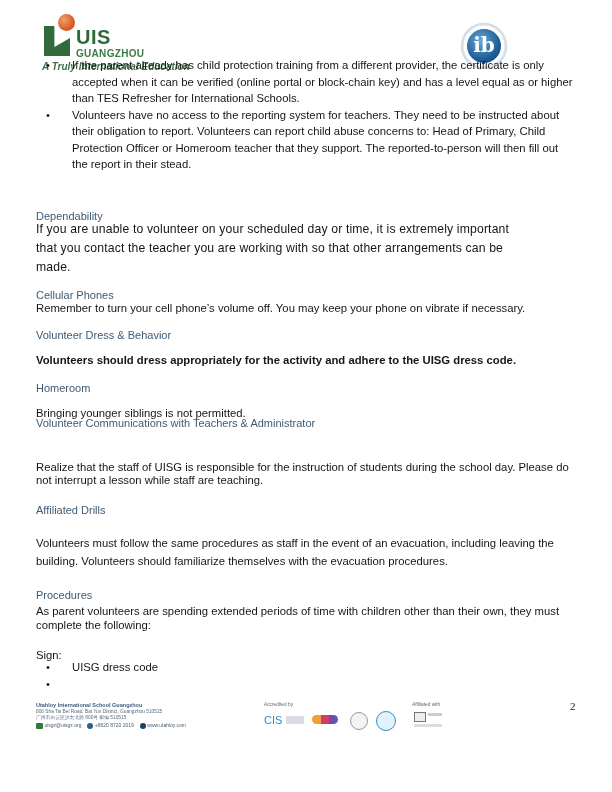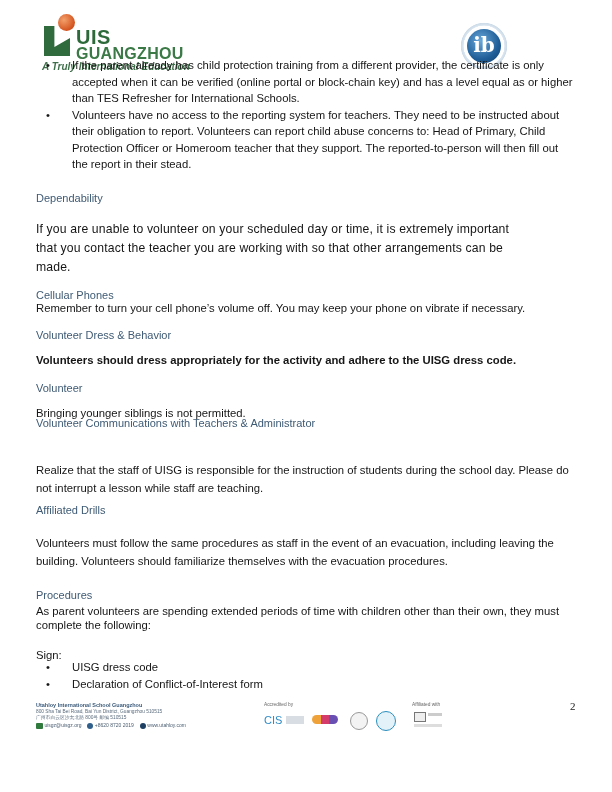--- a/index.html
+++ b/index.html
@@ -7,21 +7,21 @@
          font-family:"Liberation Sans", sans-serif; color:#111; }
   .abs { position:absolute; }
 
   
   .logo { left:44px; top:14px; width:120px; height:60px; }
   .logo-mark { position:absolute; left:0; top:12px; width:26px; height:30px; background:#2f6b3c;
                clip-path: polygon(0 0, 40% 0, 40% 70%, 100% 40%, 100% 100%, 0 100%); }
   .logo-ball { position:absolute; left:14px; top:0px; width:17px; height:17px; border-radius:50%;
                background: radial-gradient(circle at 35% 35%, #f3a06a, #d4531f 70%, #b8421a); }
   .logo-uis { position:absolute; left:32px; top:13px; font-weight:bold; font-size:20px; color:#2d6a3a; letter-spacing:0.5px; line-height:20px; }
-  .logo-gz { position:absolute; left:32px; top:34px; font-weight:bold; font-size:16px; color:#3b7a46; letter-spacing:0.3px; line-height:11px; }
+  .logo-gz { position:absolute; left:32px; top:34px; font-weight:bold; font-size:10px; color:#3b7a46; letter-spacing:0.3px; line-height:11px; }
   .logo-tag { position:absolute; left:-2px; top:47px; font-style:italic; font-weight:bold; font-size:10px; color:#3f6f4a; white-space:nowrap; }
 
   .ib-logo { left:458px; top:20px; width:52px; height:52px; border-radius:50%;
              background: radial-gradient(circle at 50% 50%, #ffffff 55%, #dbe7f1 56%, #cddbe8 62%, #ffffff 64%); }
   .ib-inner { position:absolute; left:9px; top:9px; width:34px; height:34px; border-radius:50%;
               background: radial-gradient(circle at 40% 35%, #6aa8d9, #1f5e98 60%, #123d6b); }
   .ib-text { position:absolute; left:0; top:4px; width:34px; text-align:center; color:#fff; font-weight:bold; font-family:"DejaVu Serif", serif; font-size:20px; }
 
   
   .txt { font-size:11.3px; line-height:16.5px; color:#161616; }
@@ -64,49 +64,48 @@
   <div class="bi">
     <span class="dot">•</span>
     <span>If the parent already has child protection training from a different provider, the certificate is only accepted when it can be verified (online portal or block-chain key) and has a level equal as or higher than TES Refresher for International Schools.</span>
   </div>
   <div class="bi">
     <span class="dot">•</span>
     <span>Volunteers have no access to the reporting system for teachers. They need to be instructed about their obligation to report. Volunteers can report child abuse concerns to: Head of Primary, Child Protection Officer or Homeroom teacher that they support. The reported-to-person will then fill out the report in their stead.</span>
   </div>
 </div>
 
-<div class="abs h" style="left:36px; top:191px;">Dependability</div>
+<div class="abs h" style="left:36px; top:209px;">Dependability</div>
 <div class="abs dep" style="left:36px; top:220px; width:480px;">If you are unable to volunteer on your scheduled day or time, it is extremely important that you contact the teacher you are working with so that other arrangements can be made.</div>
 
 <div class="abs h" style="left:36px; top:288px;text-align:center;">Cellular Phones</div>
 <div class="abs txt" style="left:36px; top:300px; width:560px;">Remember to turn your cell phone’s volume off. You may keep your phone on vibrate if necessary.</div>
 
 <div class="abs h" style="left:36px; top:328px;">Volunteer Dress &amp; Behavior</div>
 <div class="abs txt" style="left:36px; top:352px; width:560px;font-weight:bold;">Volunteers should dress appropriately for the activity and adhere to the UISG dress code.</div>
 
-<div class="abs h" style="left:36px; top:381px;">Volunteer</div>
+<div class="abs h" style="left:36px; top:381px;">Homeroom</div>
 <div class="abs txt" style="left:36px; top:405px; width:560px;">Bringing younger siblings is not permitted.</div>
 
 <div class="abs h" style="left:36px; top:416px;">Volunteer Communications with Teachers &amp; Administrator</div>
-<div class="abs txt" style="left:36px; top:461px; width:550px; line-height:18px;">Realize that the staff of UISG is responsible for the instruction of students during the school day.  Please do not interrupt a lesson while staff are teaching.</div>
+<div class="abs txt" style="left:36px; top:461px; width:550px; line-height:13px;">Realize that the staff of UISG is responsible for the instruction of students during the school day.  Please do not interrupt a lesson while staff are teaching.</div>
 
 <div class="abs h" style="left:36px; top:503px;">Affiliated Drills</div>
 <div class="abs txt" style="left:36px; top:534px; width:550px; line-height:18px;">Volunteers must follow the same procedures as staff in the event of an evacuation, including leaving the building. Volunteers should familiarize themselves with the evacuation procedures.</div>
 
 <div class="abs h" style="left:36px; top:588px;">Procedures</div>
 <div class="abs txt" style="left:36px; top:604px; width:550px; line-height:14px;">As parent volunteers are spending extended periods of time with children other than their own, they must complete the following:</div>
 <div class="abs txt" style="left:36px; top:647px;">Sign:</div>
 <div class="abs bullet-list txt" style="top:659px; line-height:17px;">
   <div class="bi">
     <span class="dot">•</span>
     <span>UISG dress code</span>
   </div>
   <div class="bi">
     <span class="dot">•</span>
-    <span>Declaration of Conflict-of-Interest form</span>
   </div>
 </div>
 
 <div class="abs footer">
   <div class="f-name">Utahloy International School Guangzhou</div>
   <div class="f-addr">800 Sha Tai Bei Road, Bai Yun District, Guangzhou 510515</div>
   <div class="f-addr">广州市白云区沙太北路 800号 邮编 510515</div>
   <div class="f-contact">
     <span><span class="ficon"></span> <span>uisgz@uisgz.org</span></span>
     <span><span class="ficon phone"></span> <span>+8620 8720 2019</span></span>

